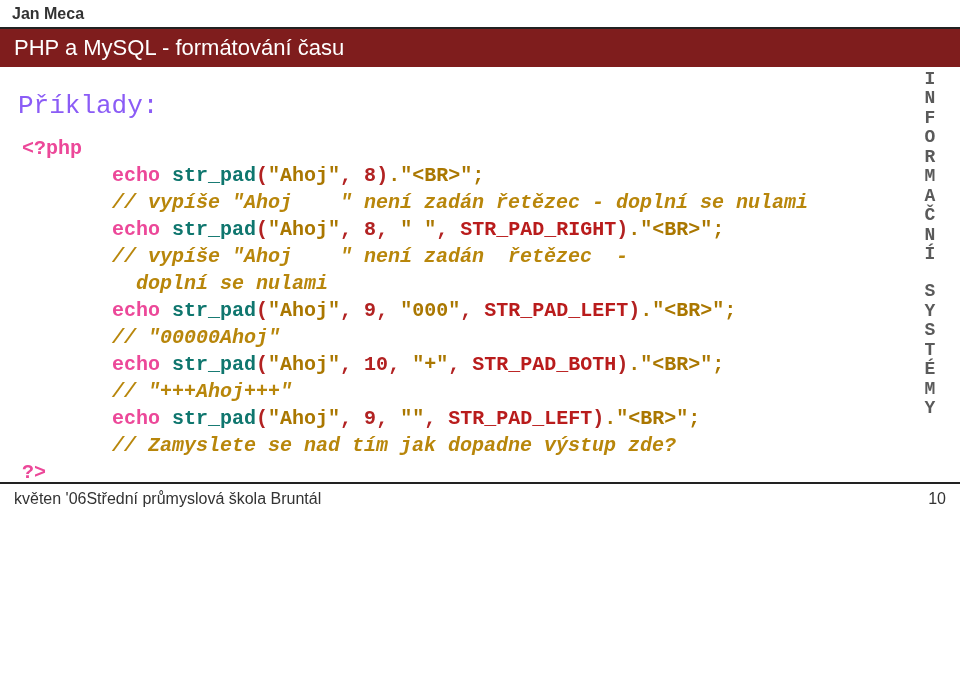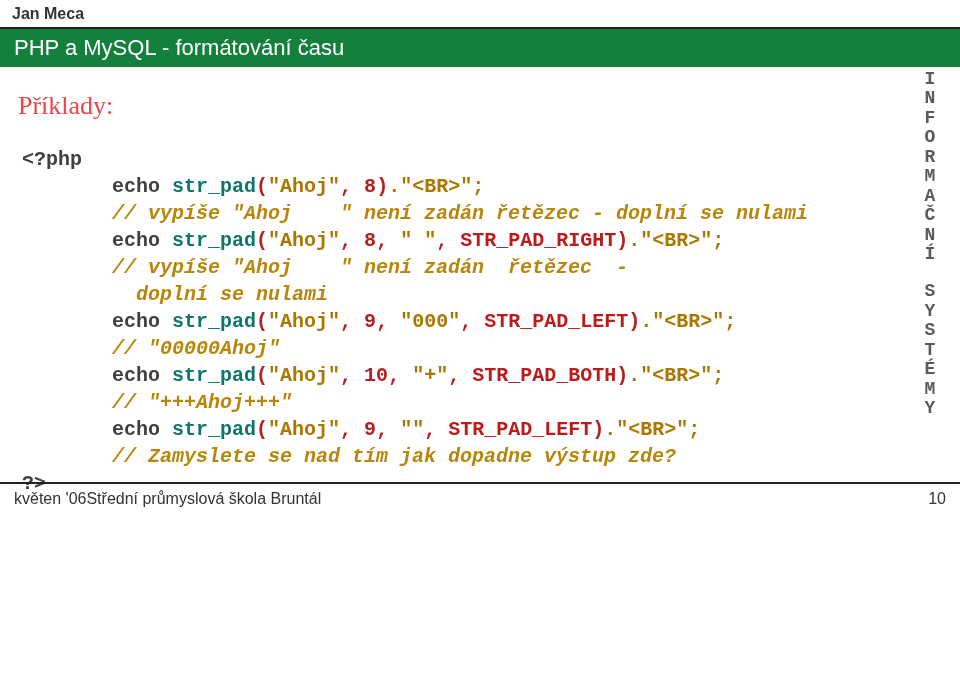--- a/index.html
+++ b/index.html
@@ -23,45 +23,45 @@
     font-weight: bold;
     font-size: 16px;
     color: #333;
   }
   .rule-dark {
     height: 2px;
     background: #222;
     margin: 4px 0 0 0;
   }
   .title-bar {
-    background: #15803d;
+    background: #7f1d1d;
     color: #fff;
     font-size: 22px;
     padding: 6px 14px;
     font-family: Verdana, Geneva, sans-serif;
   }
   .content-area {
     position: relative;
     padding: 18px 0 0 18px;
   }
   .subtitle {
     font-size: 26px;
-    color: #ef4444;
-    margin: 6px 0 25px 0;
-    font-family: Liberation Serif, serif;
+    color: #8b5cf6;
+    margin: 6px 0 14px 0;
+    font-family: Liberation Mono, monospace;
   }
   .code-block {
     font-family: "Courier New", Courier, monospace;
     font-size: 20px;
     font-weight: bold;
     line-height: 1.35;
     white-space: pre;
     padding-left: 4px;
   }
-  .tok-keyword { color: #404040; }
+  .tok-keyword { color: #ec4899; }
   .tok-func    { color: #0f766e; }
   .tok-string  { color: #aa7700; }
   .tok-num     { color: #b22222; }
   .tok-const   { color: #b91c1c; }
   .tok-punct   { color: #b22222; }
   .tok-comment { color: #b8860b; font-style: italic; }
 
   .side-strip {
     position: absolute;
     top: 70px;

